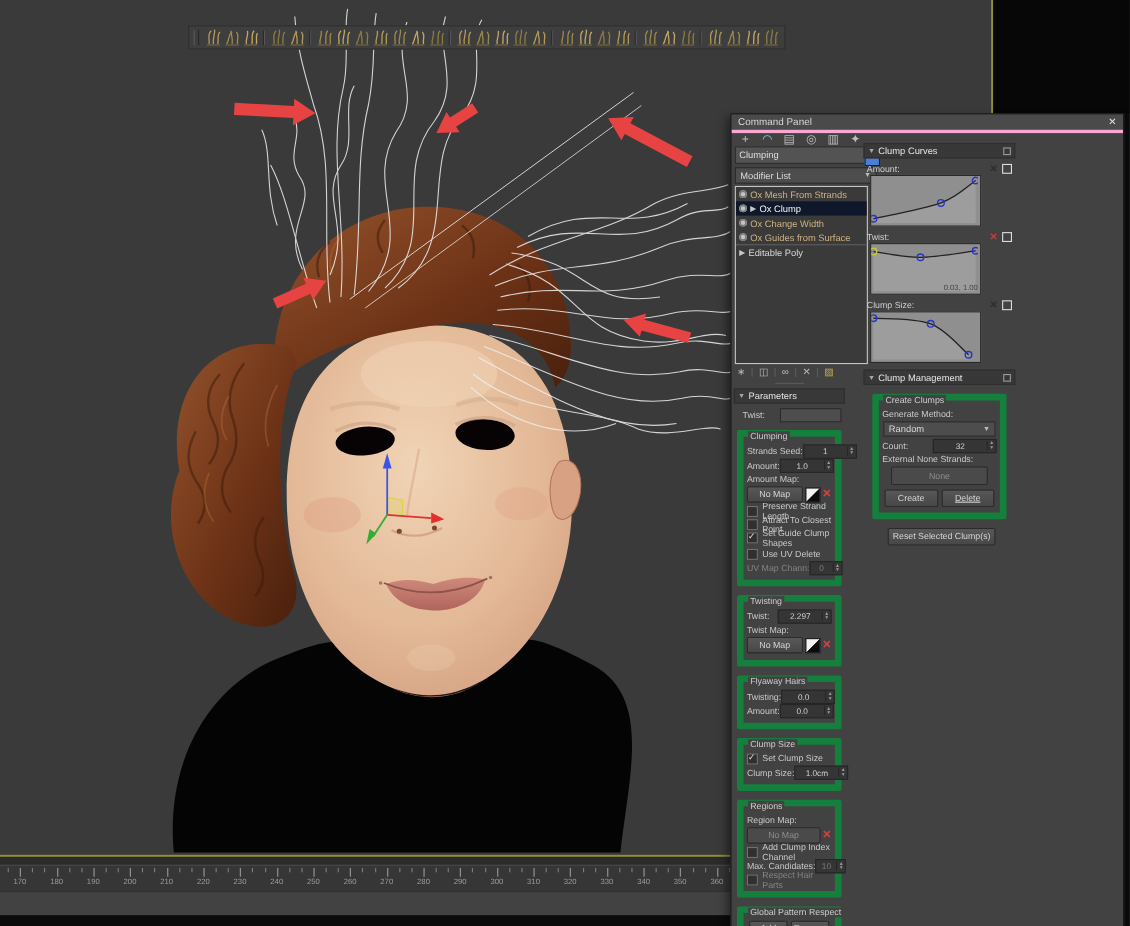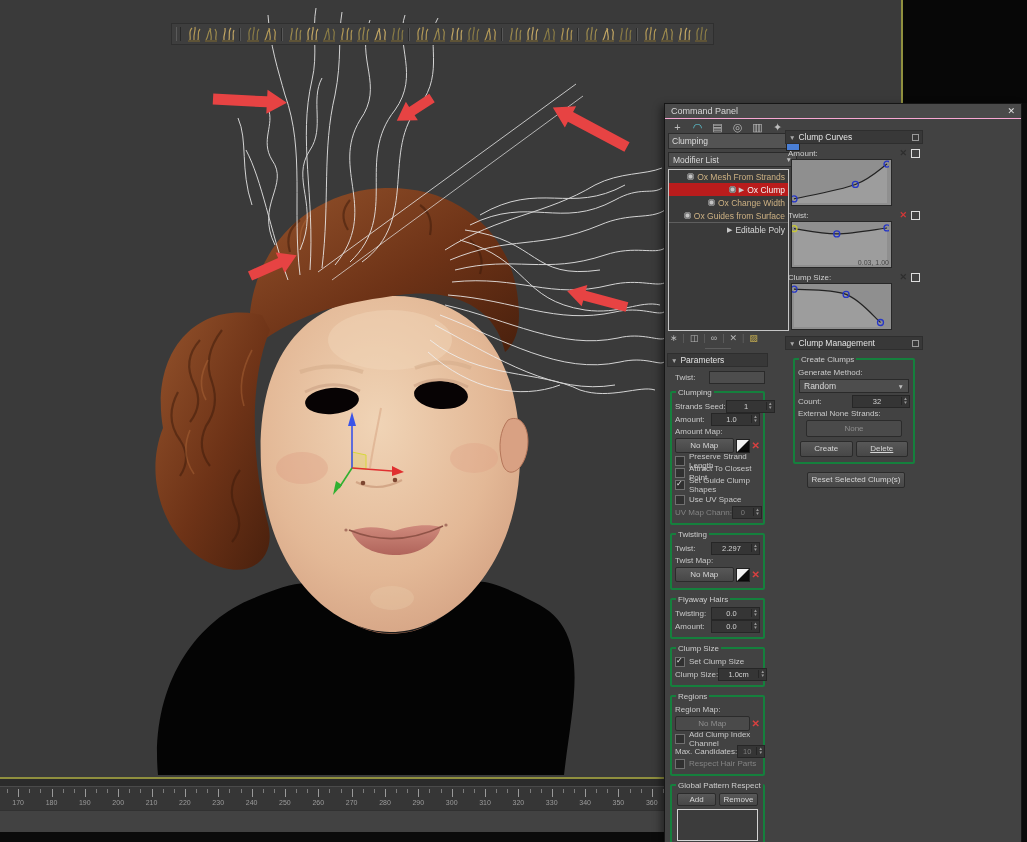--- a/index.html
+++ b/index.html
@@ -25,52 +25,52 @@
   #ruler{left:0;top:786px;width:903px;height:24px;background:#363636;border-top:1px solid #4a4a4a;position:absolute;}
   #trackbar{left:0;top:810px;width:903px;height:21px;background:#424242;border-top:1px solid #313131;position:absolute;}
   .tick{position:absolute;top:2px;width:1px;background:#9a9a9a;}
   .tick.minor{height:4px;background:#7c7c7c;}
   .tick.major{height:8px;}
   .tlabel{position:absolute;top:12px;font-size:7px;color:#9c9c9c;transform:translateX(-50%);}
 
   
   #panel{left:664px;top:103px;width:356px;height:739px;background:#424242;border:1px solid #161616;
     position:absolute;box-shadow:-3px 3px 8px rgba(0,0,0,.45);overflow:hidden;}
-  .titlebar{height:14px;background:#4a4a4a;border-bottom:1px solid #f9a8d4;display:flex;align-items:center;
+  .titlebar{height:14px;background:#4a4a4a;border-bottom:3px solid #f9a8d4;display:flex;align-items:center;
     padding:0 6px;font-size:9px;color:#d6d6d6;}
   .close{margin-left:auto;font-size:9px;color:#e2e2e2;}
   .tabs{position:absolute;left:6px;top:17px;display:flex;gap:7px;}
   .tab{width:13px;height:13px;font-size:11px;color:#bdbdbd;text-align:center;line-height:13px;}
   .tab.active{color:#5fd3e3;}
   #objname{position:absolute;left:3px;top:29px;width:112px;height:14px;background:#535353;border:1px solid #2c2c2c;
     color:#dcdcdc;font-size:8.5px;line-height:14px;padding:0 3px;}
   #objcolor{position:absolute;left:121px;top:29px;width:12px;height:16px;border:1px solid #222;}
   .dd{background:#4d4d4d;border:1px solid #2a2a2a;color:#d8d8d8;font-size:8.5px;display:flex;
     align-items:center;padding:0 4px;}
   .dd .caret{margin-left:auto;font-size:6.5px;color:#bdbdbd;}
   #modlist{position:absolute;left:3px;top:48px;width:119px;height:13px;}
   #stack{position:absolute;left:3px;top:65px;width:119px;height:160px;background:#3a3a3a;border:1px solid #c6c6c6;overflow:hidden;}
-  .srow{height:13px;display:flex;align-items:center;padding:0 3px;font-size:8.5px;color:#cdb183;gap:3px;white-space:nowrap;justify-content:flex-end;}
-  .srow.selected{background:#b91c1c;color:#f2f2f2;}
+  .srow{height:13px;display:flex;align-items:center;padding:0 3px;font-size:8.5px;color:#cdb183;gap:3px;white-space:nowrap;}
+  .srow.selected{background:#0f172a;color:#f2f2f2;}
   .srow.base{color:#d8d8d8;border-top:1px solid #5e5e5e;}
   .eye{width:7px;height:7px;border-radius:50%;background:#c4c4c4;box-shadow:inset 0 0 0 1.5px #7a7a7a;flex:none;}
   .sarrow{font-size:7px;color:#c8c8c8;flex:none;}
   #stacktools{position:absolute;left:5px;top:228px;display:flex;gap:5px;align-items:center;height:12px;}
   .stool{font-size:9px;color:#b8b8b8;line-height:12px;}
   .ssep{color:#646464;font-size:9px;}
 
   
   .col-left{position:absolute;left:2px;top:243px;width:101px;}
   .col-right{position:absolute;left:120px;top:26px;width:138px;}
   .divider{width:26px;border-top:1px solid #5d5d5d;margin:1px auto 4px;}
   .rhead{background:#383838;border:1px solid #2e2e2e;height:12px;display:flex;align-items:center;
     font-size:8.5px;color:#e3e3e3;padding:0 3px;gap:3px;}
   .rhead .arr{font-size:6.5px;color:#a8a8a8;}
   .rhead .minisq{margin-left:auto;width:5px;height:5px;border:1px solid #9a9a9a;}
-  .group{position:relative;border:2px solid #15803d;border-radius:2px;margin:8px 3px 0;padding:6px 3px 4px;}
+  .group{position:relative;border:6px solid #15803d;border-radius:2px;margin:8px 3px 0;padding:6px 3px 4px;}
   .grp-label{position:absolute;top:-5px;left:4px;background:#424242;padding:0 2px;font-size:8px;color:#cdcdcd;white-space:nowrap;}
   .prow{display:flex;align-items:center;height:12px;margin:1px 0;font-size:8px;color:#c9c9c9;}
   .plab{white-space:nowrap;}
   .spin{margin-left:auto;width:47px;height:11px;background:#353535;border:1px solid #262626;display:flex;align-items:center;flex:none;}
   .spin .sval{flex:1;text-align:center;font-size:7.5px;color:#d2d2d2;}
   .spin .sarr{width:7px;display:flex;flex-direction:column;align-items:center;font-size:4.5px;
     color:#9a9a9a;line-height:4px;border-left:1px solid #262626;}
   .spin.disabled .sval{color:#7d7d7d;}
   .chkrow{display:flex;align-items:center;gap:4px;height:11px;margin:1px 0;font-size:8px;color:#c9c9c9;}
   .chkrow.disabled{color:#838383;}
@@ -719,21 +719,21 @@
       <div class="chkrow">
         <span class="chk"></span>
         <span>Attract To Closest Point</span>
       </div>
       <div class="chkrow">
         <span class="chk on"></span>
         <span>Set Guide Clump Shapes</span>
       </div>
       <div class="chkrow" style="margin-top:4px;">
         <span class="chk"></span>
-        <span>Use UV Space</span>
+        <span>Use UV Delete</span>
       </div>
       <div class="prow">
         <span class="plab" style="color:#838383">UV Map Chann:</span>
         <span class="spin disabled" style="width:28px">
           <span class="sval">0</span>
           <span class="sarr">▲<br>▼</span>
         </span>
       </div>
     </div>
 

